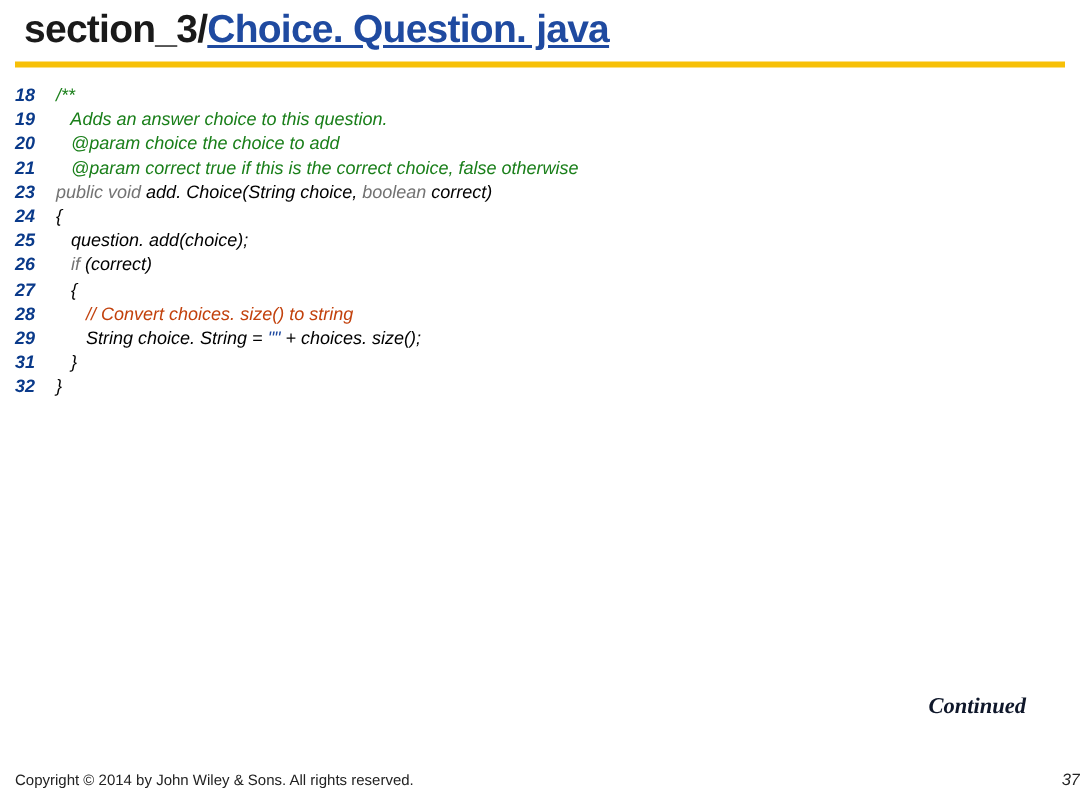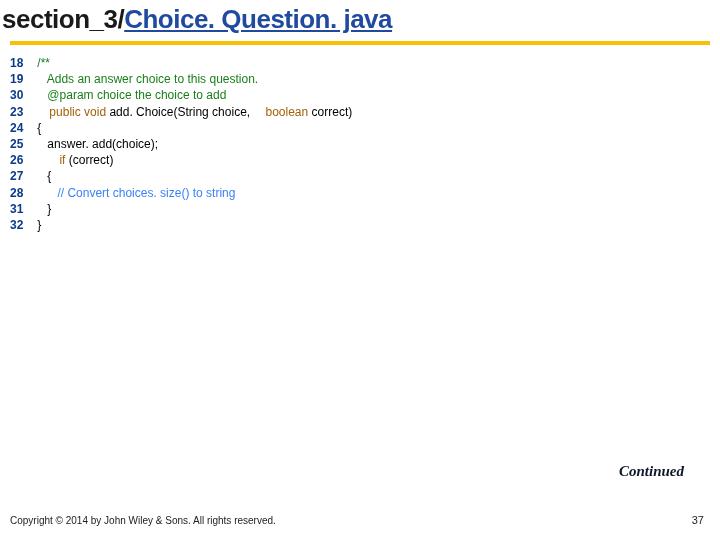--- a/index.html
+++ b/index.html
@@ -5,41 +5,42 @@
   * { margin: 0; padding: 0; box-sizing: border-box; }
   body {
     width: 720px;
     height: 540px;
     background: #fff;
     font-family: Arial, Helvetica, sans-serif;
     position: relative;
     overflow: hidden;
   }
   .title-wrap {
-    padding: 4px 10px 0 2px;
+    padding: 4px 10px 0 16px;
   }
   .title {
     font-family: Verdana, Arial, sans-serif;
     font-weight: 900;
     font-size: 26px;
     color: #1a1a1a;
     letter-spacing: -0.5px;
   }
   .title .path-sep { color: #1a1a1a; }
   .title .file {
     color: #1f4aa0;
     text-decoration: underline;
   }
   .title-underline {
     height: 4px;
     background: #f7c007;
     margin: 6px 10px 0 10px;
   }
   .code-block {
     padding: 10px 10px 0 10px;
+    font-style: italic;
   }
   table.code {
     border-collapse: collapse;
     font-size: 12px;
     line-height: 1.35;
   }
   table.code td {
     vertical-align: top;
     white-space: pre;
   }
@@ -49,47 +50,48 @@
     font-family: Arial, sans-serif;
     padding-right: 14px;
     text-align: left;
     min-width: 22px;
   }
   td.src {
     font-family: Arial, sans-serif;
     color: #000;
   }
   .c-comment { color: #1a7f1a; }
-  .c-key { color: #a16207; margin-left: 12px; }
+  .c-key { color: #737373; }
   .c-str { color: #1f4aa0; }
-  .c-line-comment { color: #3b82f6; }
+  .c-line-comment { color: #c2410c; }
   .continued {
     position: absolute;
     right: 36px;
     bottom: 60px;
     font-family: Georgia, 'Times New Roman', serif;
     font-style: italic;
     font-weight: bold;
     font-size: 15px;
     color: #0f172a;
   }
   .footer {
     position: absolute;
     left: 10px;
     bottom: 14px;
     font-size: 10px;
     color: #222;
     text-align: center;
   }
   .pagenum {
     position: absolute;
-    right: 16px;
+    right: 0;
     bottom: 14px;
     font-size: 11px;
     color: #222;
+    font-style: italic;
   }
 </style>
 </head>
 <body>
 
 <div class="title-wrap">
   <span class="title">
     <span>section_3</span><span class="path-sep">/</span><span class="file">Choice. Question. java</span>
   </span>
 </div>
@@ -100,46 +102,54 @@
     <tbody id="code-body">
         <tr>
           <td class="ln">18</td>
           <td class="src"><span class="c-comment">/**</span></td>
         </tr>
         <tr>
           <td class="ln">19</td>
           <td class="src"><span class="c-comment">   Adds an answer choice to this question.</span></td>
         </tr>
         <tr>
-          <td class="ln">30</td>
+          <td class="ln">20</td>
           <td class="src"><span class="c-comment">   @param choice </span><span class="c-comment">the choice to add</span></td>
+        </tr>
+        <tr>
+          <td class="ln">21</td>
+          <td class="src"><span class="c-comment">   @param correct </span><span class="c-comment">true if this is the correct choice, false otherwise</span></td>
         </tr>
         <tr>
           <td class="ln">23</td>
           <td class="src"><span class="c-key">public void</span><span> add. Choice(String choice, </span><span class="c-key">boolean</span><span> correct)</span></td>
         </tr>
         <tr>
           <td class="ln">24</td>
           <td class="src"><span>{</span></td>
         </tr>
         <tr>
           <td class="ln">25</td>
-          <td class="src"><span>   answer. add(choice);</span></td>
+          <td class="src"><span>   question. add(choice);</span></td>
         </tr>
         <tr>
           <td class="ln">26</td>
           <td class="src"><span>   </span><span class="c-key">if</span><span> (correct)</span></td>
         </tr>
         <tr>
           <td class="ln">27</td>
           <td class="src"><span>   {</span></td>
         </tr>
         <tr>
           <td class="ln">28</td>
           <td class="src"><span>      </span><span class="c-line-comment">// Convert choices. size() to string</span></td>
+        </tr>
+        <tr>
+          <td class="ln">29</td>
+          <td class="src"><span>      String choice. String = </span><span class="c-str">""</span><span> + choices. size();</span></td>
         </tr>
         <tr>
           <td class="ln">31</td>
           <td class="src"><span>   }</span></td>
         </tr>
         <tr>
           <td class="ln">32</td>
           <td class="src"><span>}</span></td>
         </tr>
       </tbody>

